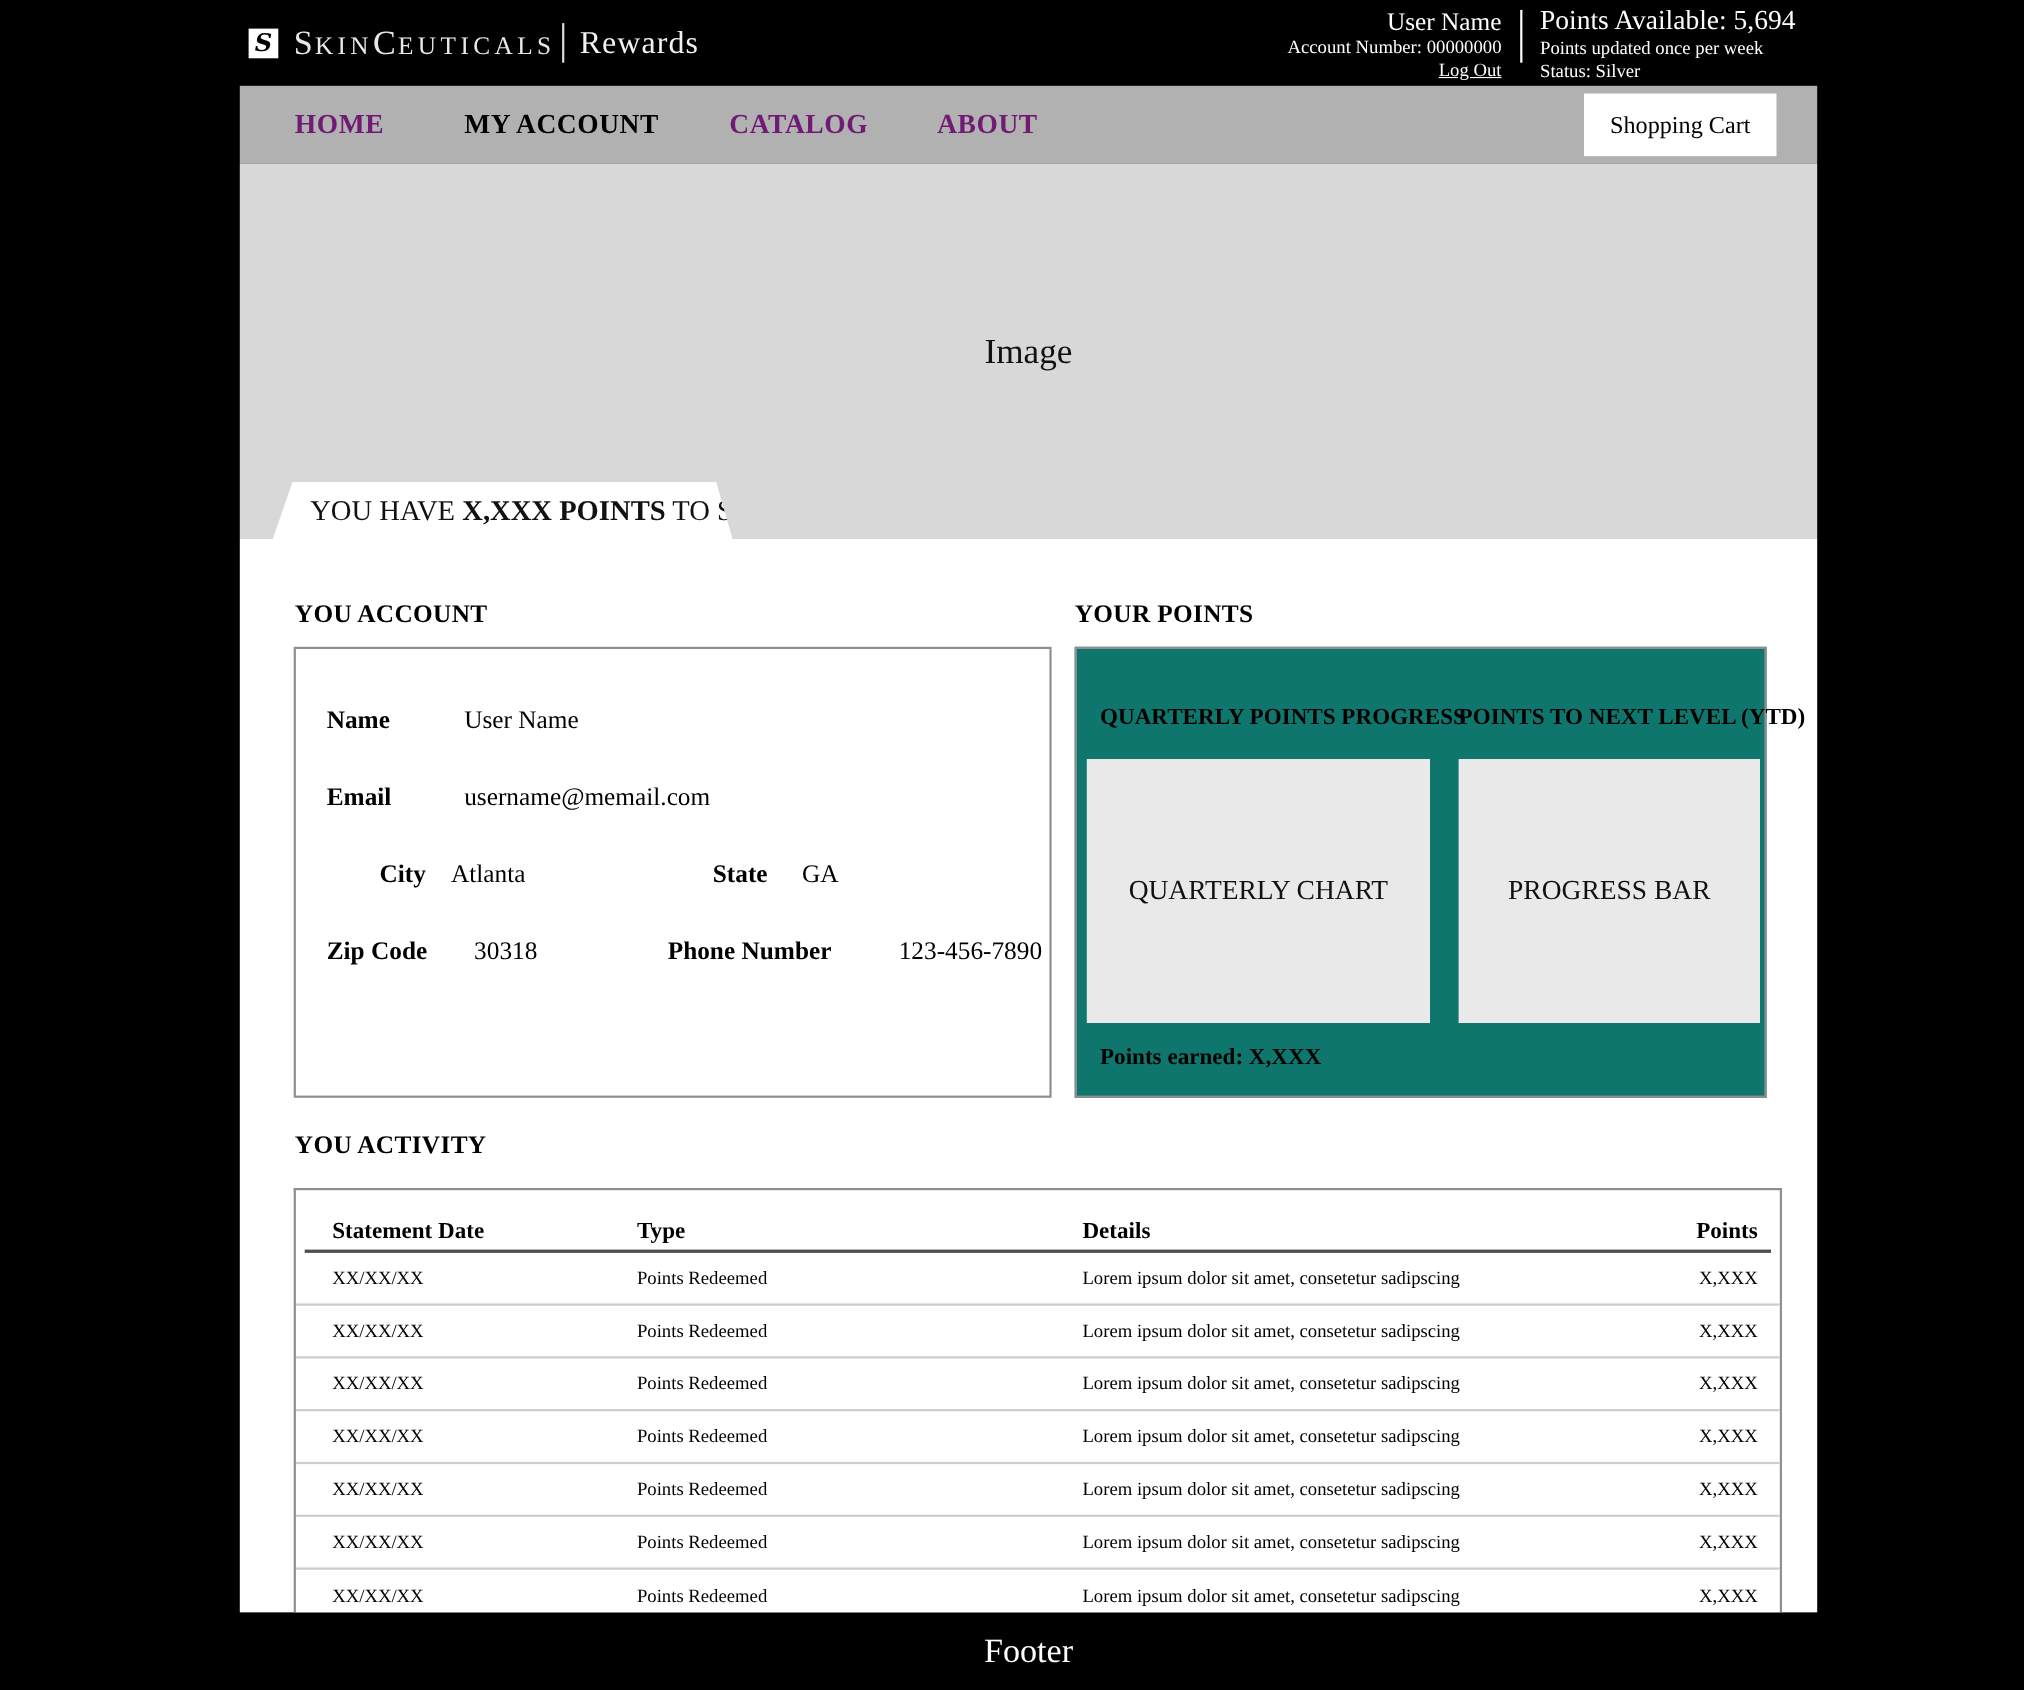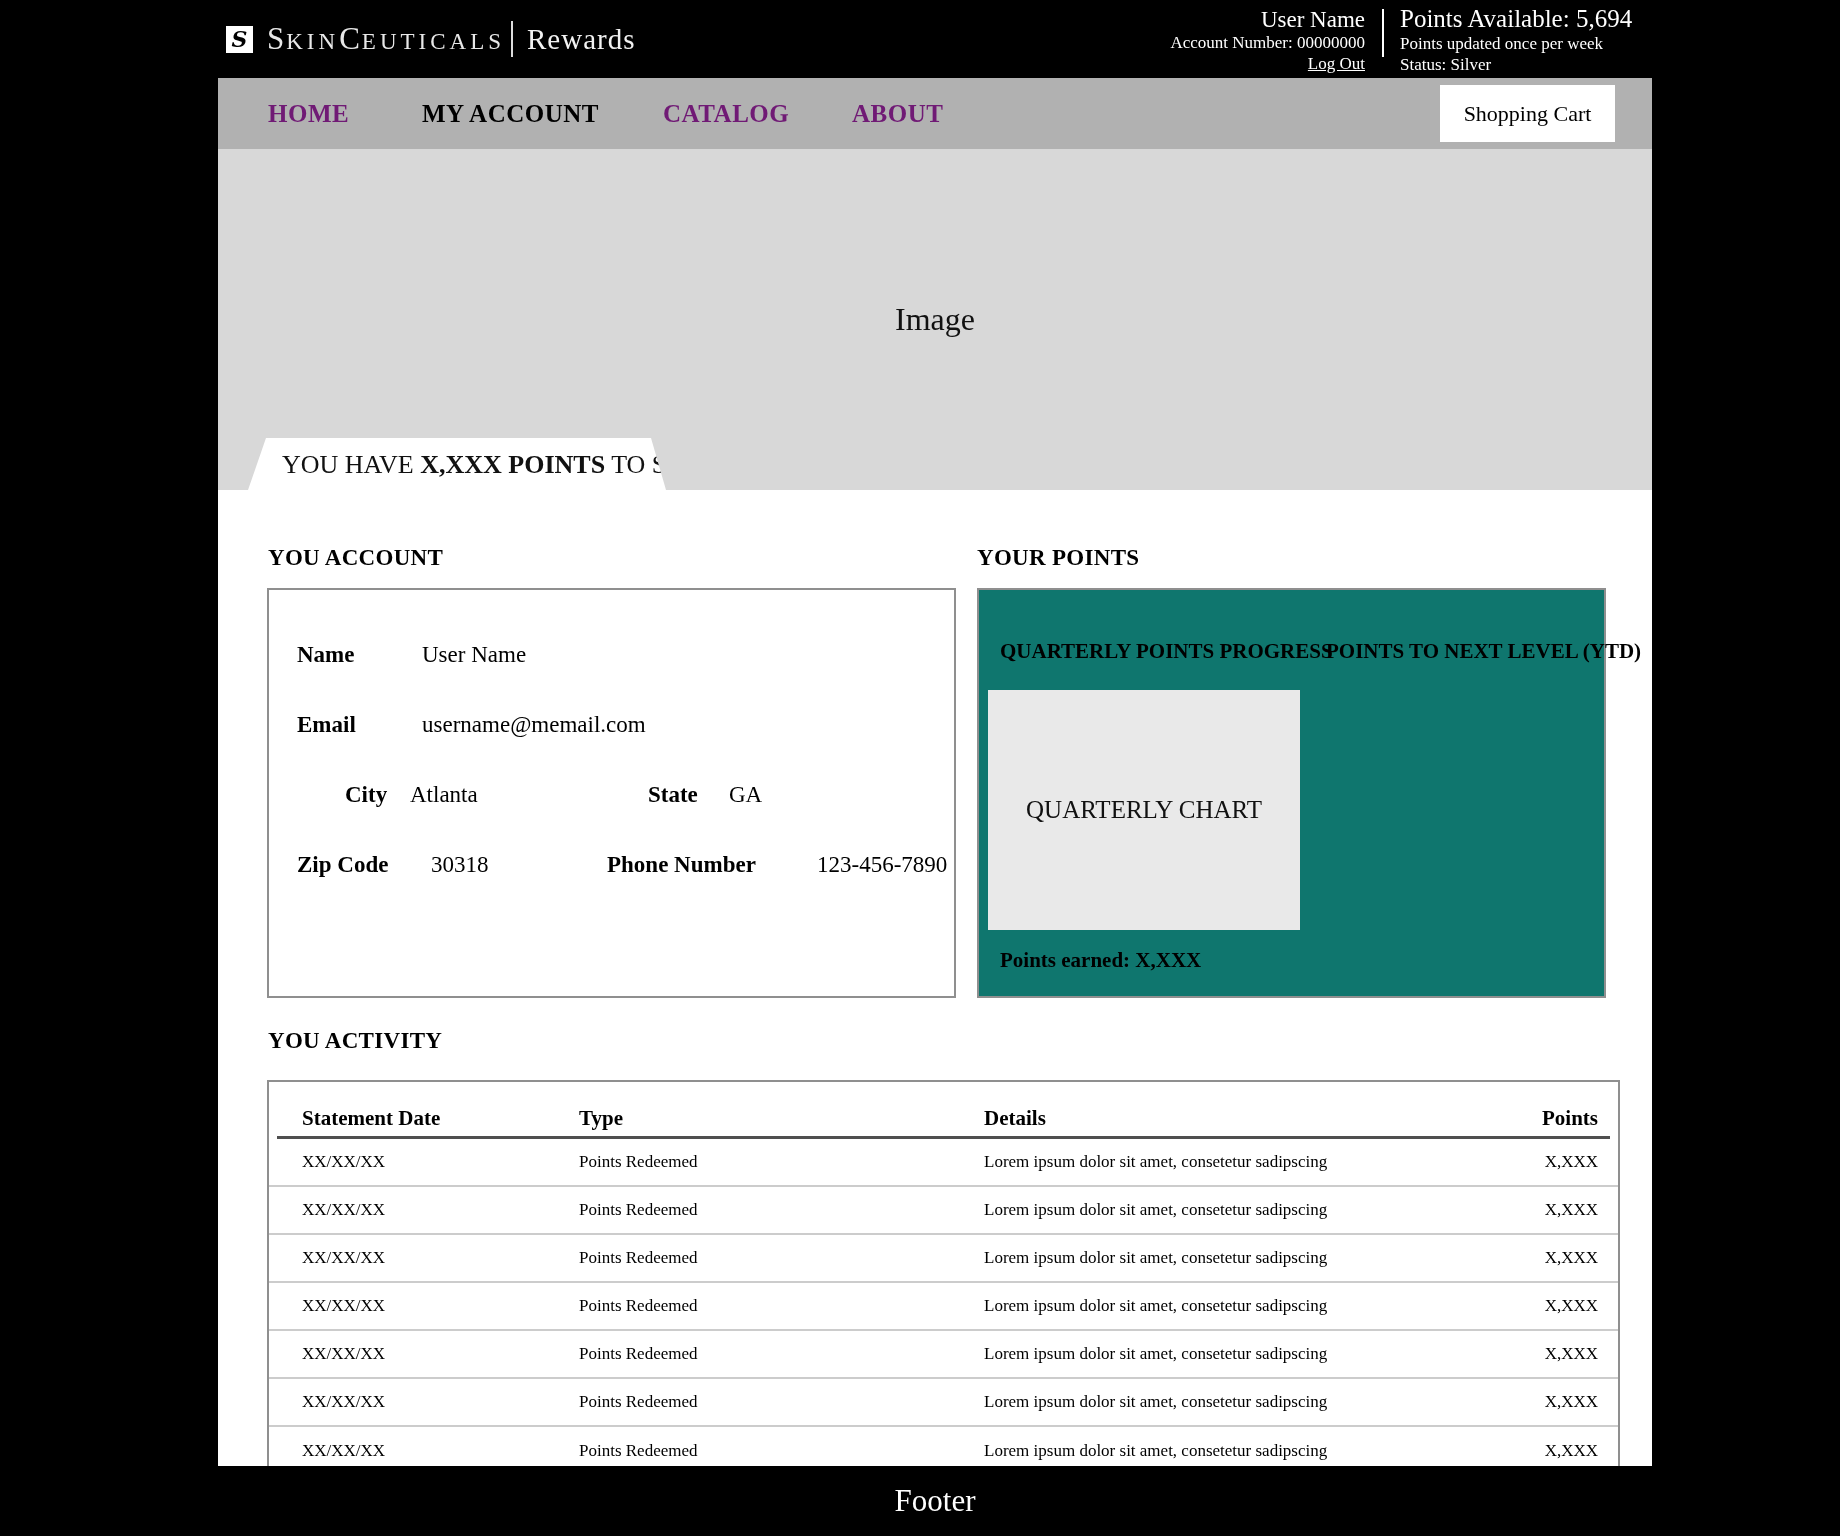--- a/index.html
+++ b/index.html
@@ -161,20 +161,21 @@
       <span class="w176">30318</span>
       <span class="lbl w210">Phone Number</span>
       <span>123-456-7890</span>
     </div>
   </div>
 
   <div id="pts-box">
     <div class="pts-lbl" id="q-lbl">QUARTERLY POINTS PROGRESS</div>
     <div class="pts-lbl" id="n-lbl">POINTS TO NEXT LEVEL (YTD)</div>
     <div class="ph-box" id="q-box">QUARTERLY CHART</div>
+    <div class="ph-box" id="p-box">PROGRESS BAR</div>
     <div class="earned">Points earned: X,XXX</div>
   </div>
 
   <div class="sec-title" id="act-title">YOU ACTIVITY</div>
   <div id="act-box">
     <div class="th-row">
       <span class="th th-date">Statement Date</span>
       <span class="th th-type">Type</span>
       <span class="th th-details">Details</span>
       <span class="th th-points">Points</span>

